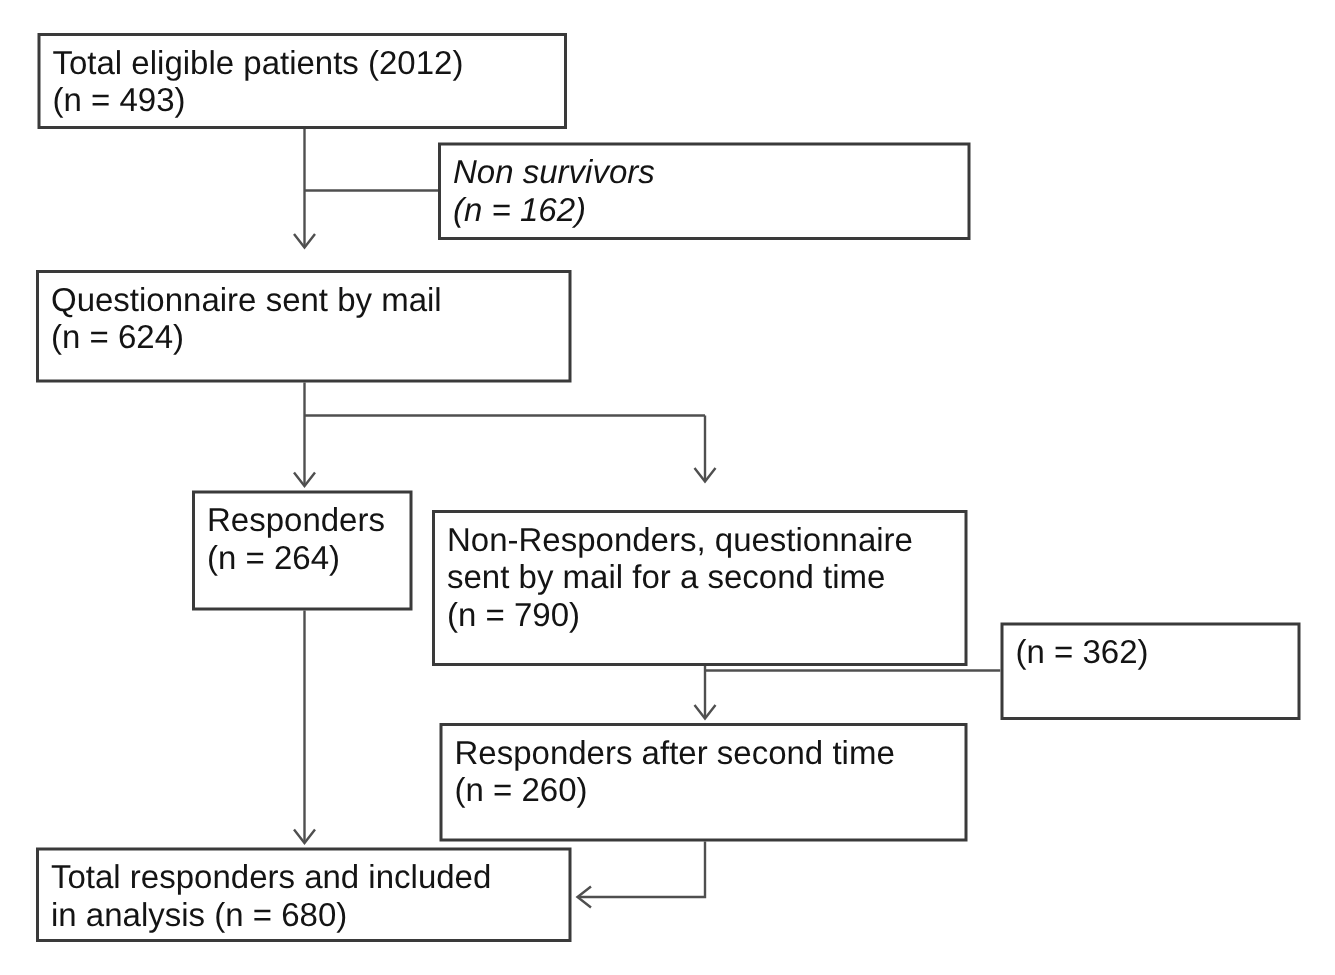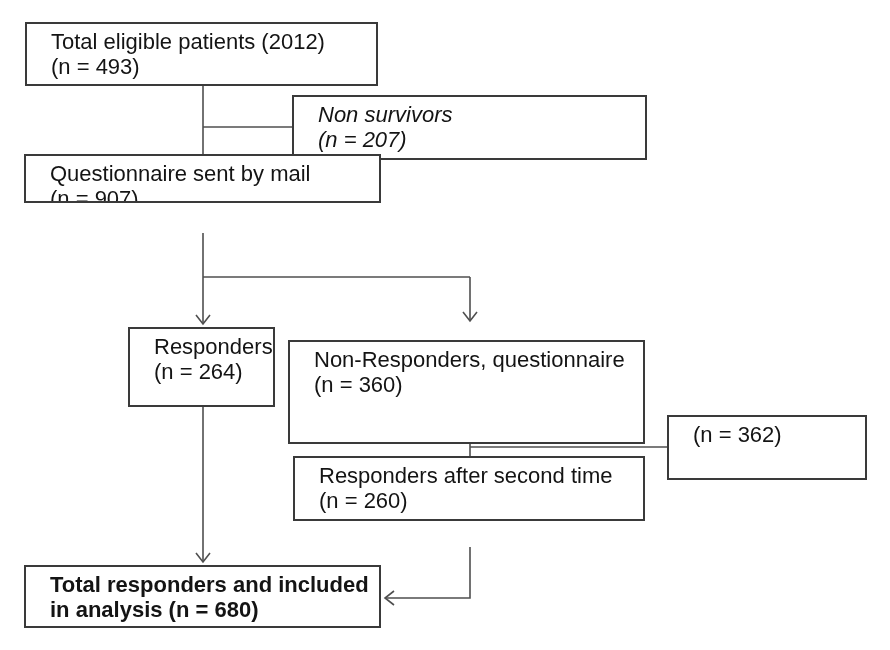--- a/index.html
+++ b/index.html
@@ -21,21 +21,21 @@
     background:var(--bg-color);
   }
   .flow-box{
     position:absolute;
     box-sizing:border-box;
     border:2px solid var(--border-color);
     background:var(--bg-color);
     color:var(--text-color);
     font-size:22px;
     line-height:25px;
-    padding:5px 24px;
+    padding:5px 8px;
     white-space:nowrap;
     overflow:hidden;
   }
   .flow-box span{display:block;}
   .connector-layer{
     position:absolute;
     left:0;top:0;
     width:890px;height:650px;
     pointer-events:none;
   }
@@ -73,45 +73,46 @@
     <path d="M394,591 L385,598 L394,605"></path>
   </svg>
 
   <div class="flow-box" style="left:25px;top:22px;width:353px;height:64px;">
     <span>Total eligible patients (2012)</span>
     <span>(n = 493)</span>
   </div>
 
   <div class="flow-box" style="left:292px;top:95px;width:355px;height:65px;font-style:italic;">
     <span>Non survivors</span>
-    <span>(n = 207)</span>
+    <span>(n = 162)</span>
   </div>
 
-  <div class="flow-box" style="left:24px;top:154px;width:357px;height:49px;">
+  <div class="flow-box" style="left:24px;top:180px;width:357px;height:75px;">
     <span>Questionnaire sent by mail</span>
-    <span>(n = 907)</span>
+    <span>(n = 624)</span>
   </div>
 
   <div class="flow-box" style="left:128px;top:327px;width:147px;height:80px;">
     <span>Responders</span>
     <span>(n = 264)</span>
   </div>
 
   <div class="flow-box" style="left:288px;top:324px;width:357px;height:104px;margin-top:16px;">
     <span>Non-Responders, questionnaire</span>
-    <span>(n = 360)</span>
+    <span>sent by mail for a second time</span>
+    <span>(n = 790)</span>
   </div>
 
   <div class="flow-box" style="left:667px;top:415px;width:200px;height:65px;">
     <span>(n = 362)</span>
   </div>
 
-  <div class="flow-box" style="left:293px;top:456px;width:352px;height:65px;">
+  <div class="flow-box" style="left:293px;top:482px;width:352px;height:79px;">
     <span>Responders after second time</span>
     <span>(n = 260)</span>
   </div>
 
-  <div class="flow-box" style="left:24px;top:565px;width:357px;height:63px;font-weight:bold;">
+  <div class="flow-box" style="left:24px;top:565px;width:357px;height:63px;">
     <span>Total responders and included</span>
     <span>in analysis (n = 680)</span>
   </div>
 
 </div>
 
 </body></html>

